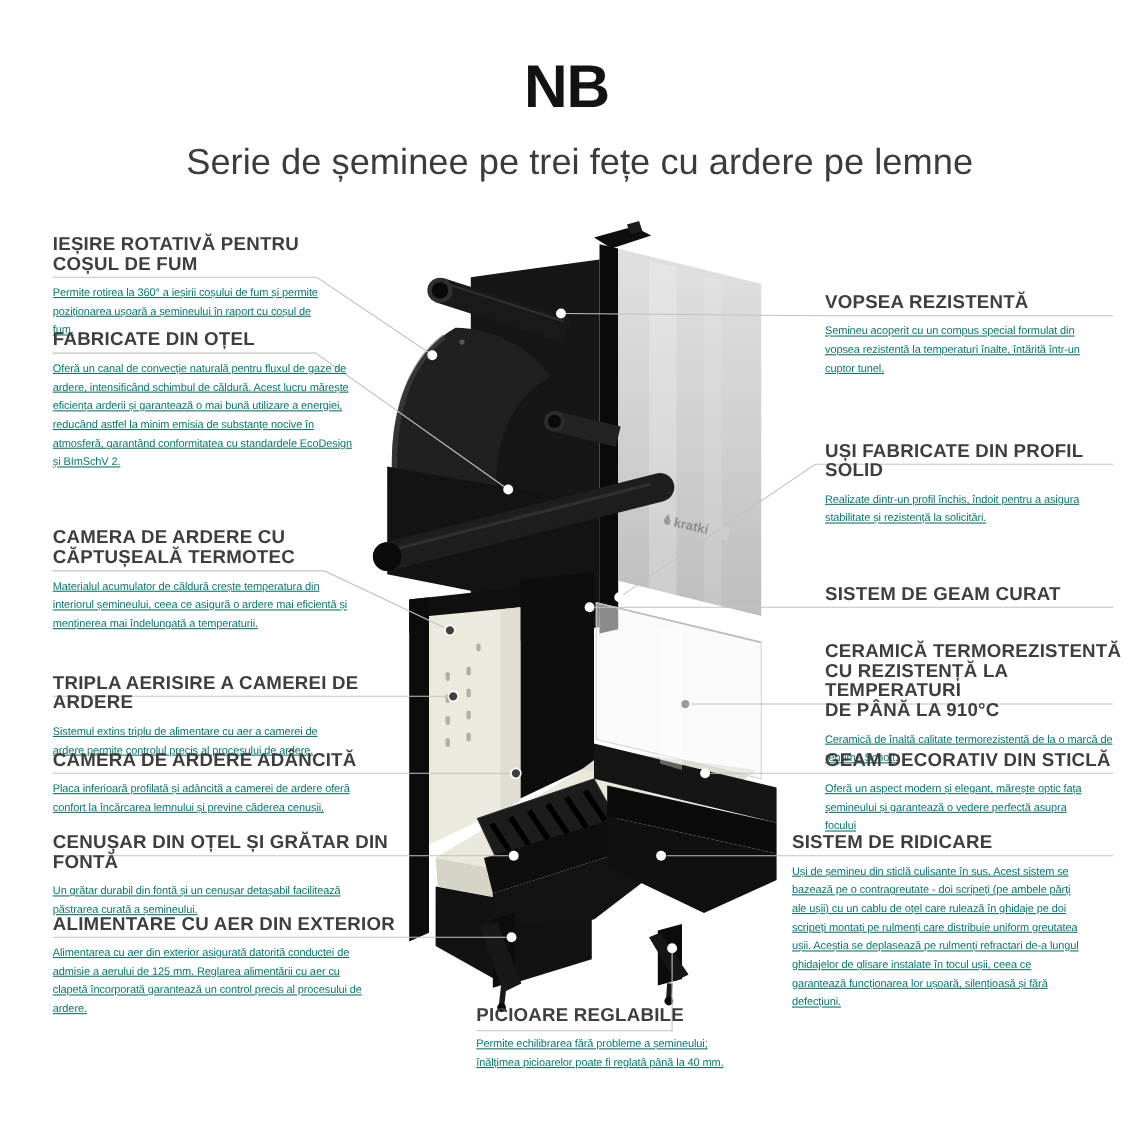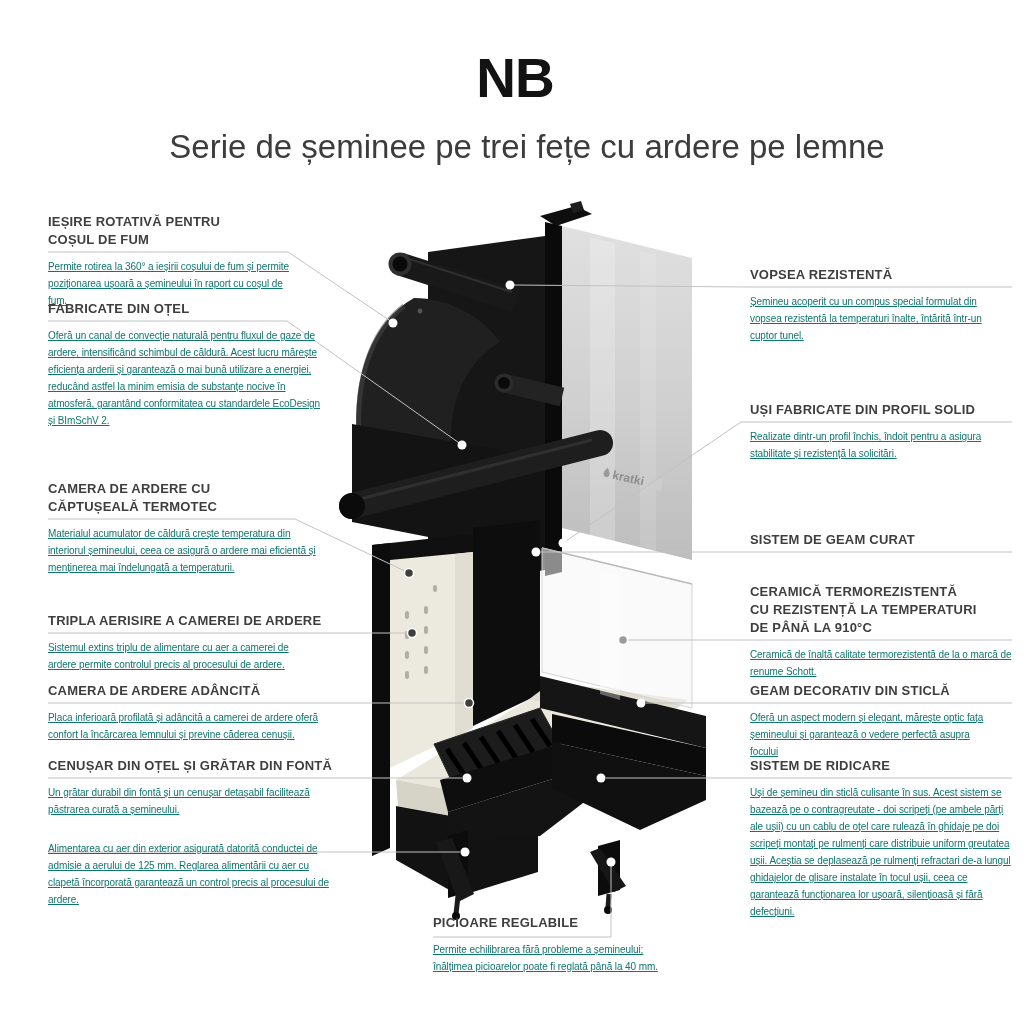--- a/index.html
+++ b/index.html
@@ -11,21 +11,21 @@
     position:absolute;top:40px;left:0;width:100%;text-align:center;
     font-size:55px;line-height:76px;font-weight:700;color:#131313;letter-spacing:-1px;
   }
   .page-subtitle{
     position:absolute;top:127px;left:0;width:100%;text-align:center;
     font-size:33px;line-height:40px;font-weight:400;color:#3c3c3c;margin-left:12px;
   }
   .illu{position:absolute;left:0;top:0;width:1030px;height:1029px;pointer-events:none;z-index:1;}
   .callout{position:absolute;z-index:2;}
   .callout h3{
-    margin:0;font-size:13px;line-height:18px;font-weight:700;color:#3e3e3e;
+    margin:0;font-size:17px;line-height:18px;font-weight:700;color:#3e3e3e;
     letter-spacing:.2px;white-space:pre-line;
   }
   .callout p{
     margin:9px 0 0 0;font-size:10px;line-height:17px;color:#0f766e;letter-spacing:-.1px;text-decoration:underline;
   }
 </style>
 </head>
 <body>
 
 <div class="canvas">
@@ -197,20 +197,21 @@
   </div>
   <div class="callout" style="left:48px;top:682px;width:310px">
     <h3>CAMERA DE ARDERE ADÂNCITĂ</h3>
     <p style="max-width:282px">Placa inferioară profilată și adâncită a camerei de ardere oferă confort la încărcarea lemnului și previne căderea cenușii.</p>
   </div>
   <div class="callout" style="left:48px;top:757px;width:312px">
     <h3>CENUȘAR DIN OȚEL ȘI GRĂTAR DIN FONTĂ</h3>
     <p style="max-width:300px">Un grătar durabil din fontă și un cenușar detașabil facilitează păstrarea curată a șemineului.</p>
   </div>
   <div class="callout" style="left:48px;top:831px;width:312px">
+    <h3>ALIMENTARE CU AER DIN EXTERIOR</h3>
     <p style="max-width:292px">Alimentarea cu aer din exterior asigurată datorită conductei de admisie a aerului de 125 mm. Reglarea alimentării cu aer cu clapetă încorporată garantează un control precis al procesului de ardere.</p>
   </div>
 
   <div class="callout" style="left:750px;top:266px;width:264px">
     <h3>VOPSEA REZISTENTĂ</h3>
     <p style="max-width:240px">Șemineu acoperit cu un compus special formulat din vopsea rezistentă la temperaturi înalte, întărită într-un cuptor tunel.</p>
   </div>
   <div class="callout" style="left:750px;top:401px;width:270px">
     <h3>UȘI FABRICATE DIN PROFIL SOLID</h3>
     <p style="max-width:268px">Realizate dintr-un profil închis, îndoit pentru a asigura stabilitate și rezistență la solicitări.</p>
@@ -221,21 +222,21 @@
   <div class="callout" style="left:750px;top:583px;width:270px">
     <h3>CERAMICĂ TERMOREZISTENTĂ
 CU REZISTENȚĂ LA TEMPERATURI
 DE PÂNĂ LA 910°C</h3>
     <p style="max-width:268px">Ceramică de înaltă calitate termorezistentă de la o marcă de renume Schott.</p>
   </div>
   <div class="callout" style="left:750px;top:682px;width:270px">
     <h3>GEAM DECORATIV DIN STICLĂ</h3>
     <p style="max-width:248px">Oferă un aspect modern și elegant, mărește optic fața șemineului și garantează o vedere perfectă asupra focului</p>
   </div>
-  <div class="callout" style="left:750px;top:757px;width:270px">
+  <div class="callout" style="left:720px;top:757px;width:270px">
     <h3>SISTEM DE RIDICARE</h3>
     <p style="max-width:266px">Uși de șemineu din sticlă culisante în sus. Acest sistem se bazează pe o contragreutate - doi scripeți (pe ambele părți ale ușii) cu un cablu de oțel care rulează în ghidaje pe doi scripeți montați pe rulmenți care distribuie uniform greutatea ușii. Aceștia se deplasează pe rulmenți refractari de-a lungul ghidajelor de glisare instalate în tocul ușii, ceea ce garantează funcționarea lor ușoară, silențioasă și fără defecțiuni.</p>
   </div>
 
   <div class="callout" style="left:433px;top:914px;width:250px">
     <h3>PICIOARE REGLABILE</h3>
     <p style="max-width:245px">Permite echilibrarea fără probleme a șemineului; înălțimea picioarelor poate fi reglată până la 40 mm.</p>
   </div>
 
 </div>

